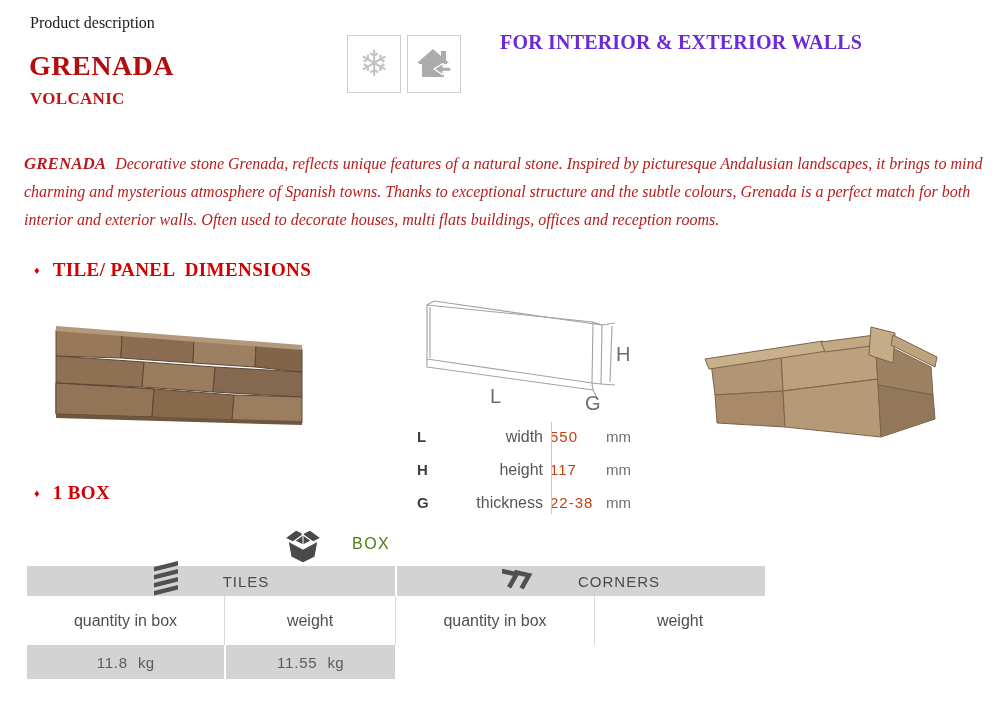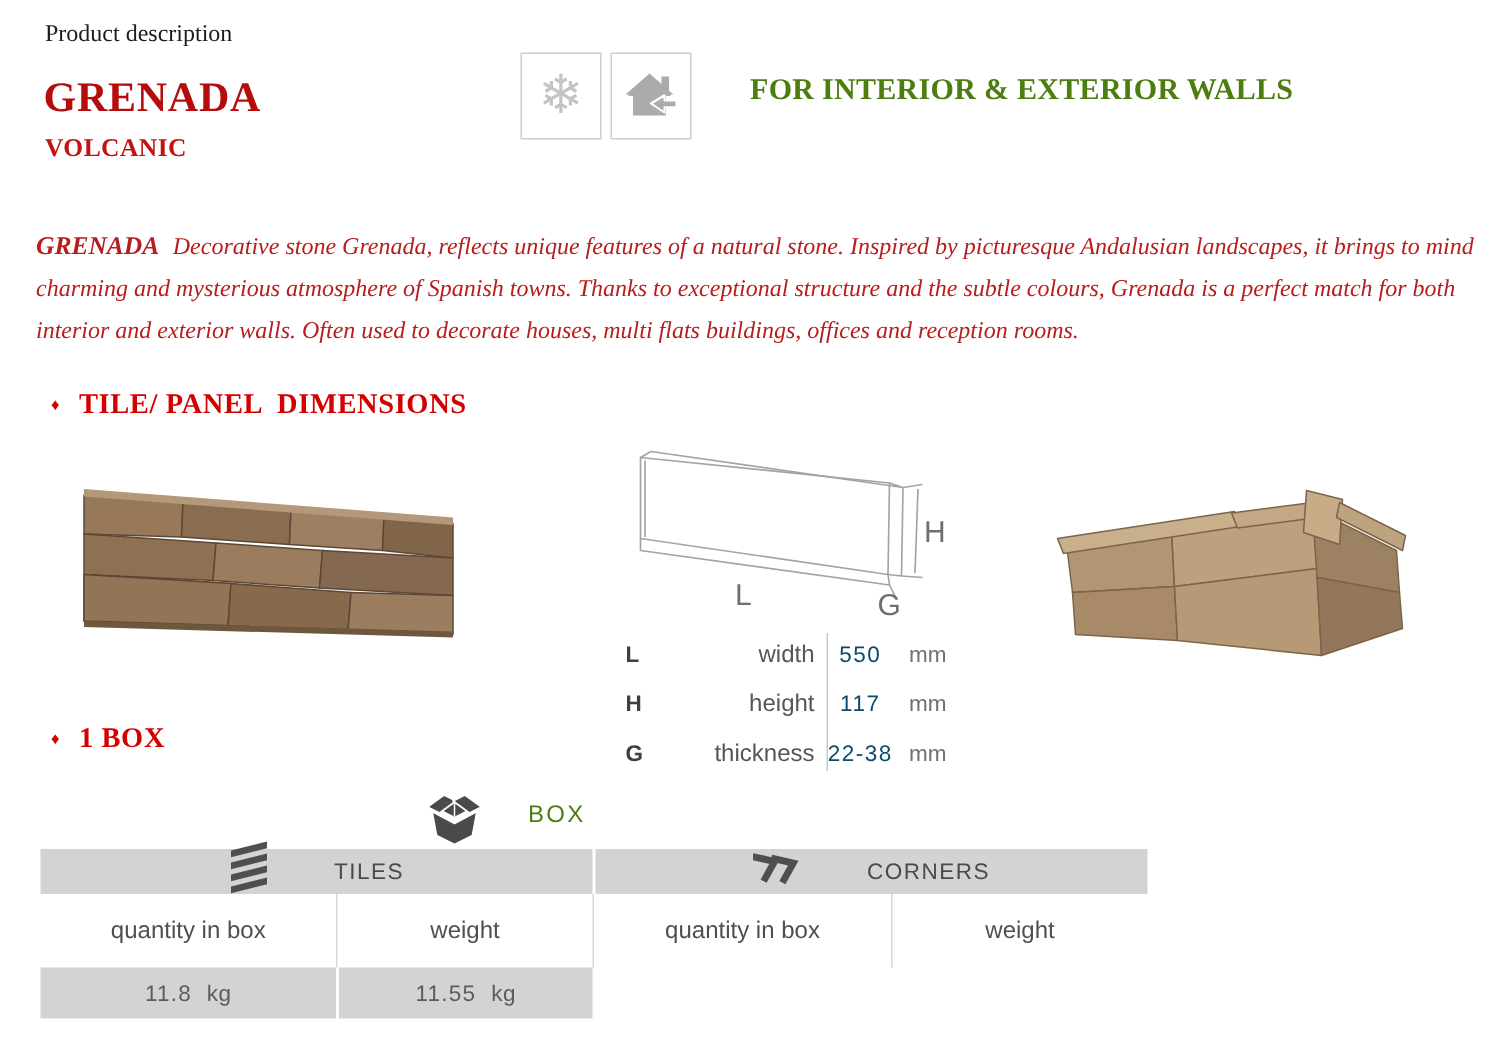--- a/index.html
+++ b/index.html
@@ -8,36 +8,36 @@
     font-family:"Liberation Serif", serif;overflow:hidden;color:#111;
   }
   .abs{position:absolute;}
   
   .eyebrow{left:30px;top:14px;font-size:16px;color:#1c1c1c;}
   .product-name{left:29px;top:50px;font-size:28px;font-weight:bold;color:#b50d0d;letter-spacing:.5px;}
   .variant{left:30px;top:89px;font-size:17px;font-weight:bold;color:#c21313;letter-spacing:.3px;}
   .badges{left:347px;top:35px;display:flex;gap:6px;}
   .badge-box{width:52px;height:56px;border:1px solid #cdcdcd;display:flex;align-items:center;justify-content:center;background:#fff;}
   .snowflake{font-family:"DejaVu Sans",sans-serif;font-size:36px;color:#c4c4c4;line-height:1;}
-  .usage{left:500px;top:49px;font-size:20px;font-weight:bold;color:#4d7c0f;letter-spacing:.2px;text-align:center;}
+  .usage{left:500px;top:31px;font-size:20px;font-weight:bold;color:#6d28d9;letter-spacing:.2px;text-align:center;}
   
   .desc{left:24px;top:150px;width:963px;font-style:italic;font-size:16px;line-height:28px;color:#b91c1c;}
   .desc .lead{font-weight:bold;font-size:17px;margin-right:9px;}
   
   .sec-bullet{color:#d40000;font-size:11px;}
   .sec-title{font-size:19px;font-weight:bold;color:#d40000;letter-spacing:.4px;white-space:pre;}
   .sec{display:flex;align-items:center;gap:13px;}
   .sec1{left:34px;top:259px;}
   .sec2{left:34px;top:482px;}
   
   .dims{left:417px;top:420px;width:240px;}
   .dim-row{display:flex;align-items:center;height:33px;font-family:"Liberation Sans",sans-serif;}
   .dim-letter{width:22px;font-weight:bold;font-size:15px;color:#3f3f3f;}
   .dim-name{width:104px;text-align:right;font-size:16px;color:#565656;}
-  .dim-value{width:47px;margin-left:7px;text-align:center;font-size:15px;color:#0c4a6e;letter-spacing:1px;}
+  .dim-value{width:47px;margin-left:7px;text-align:left;font-size:15px;color:#c2410c;letter-spacing:1px;}
   .dim-unit{margin-left:9px;font-size:15px;color:#707070;}
   .dim-divider{left:551px;top:422px;width:1px;height:92px;background:#c9c9c9;}
   
   .box-label{left:352px;top:535px;font-family:"Liberation Sans",sans-serif;font-size:16px;color:#4d7c0f;letter-spacing:1.5px;}
   
   .ptable{left:27px;top:566px;width:738px;font-family:"Liberation Sans",sans-serif;}
   .pt-groups{display:flex;gap:2px;height:30px;}
   .pt-group{width:368px;background:#d3d3d3;display:flex;align-items:center;justify-content:center;gap:16px;}
   .pt-group-label{font-size:15px;color:#4a4a4a;letter-spacing:1px;margin-left:28px;}
   .pt-group .gicon{margin-top:-6px;}

